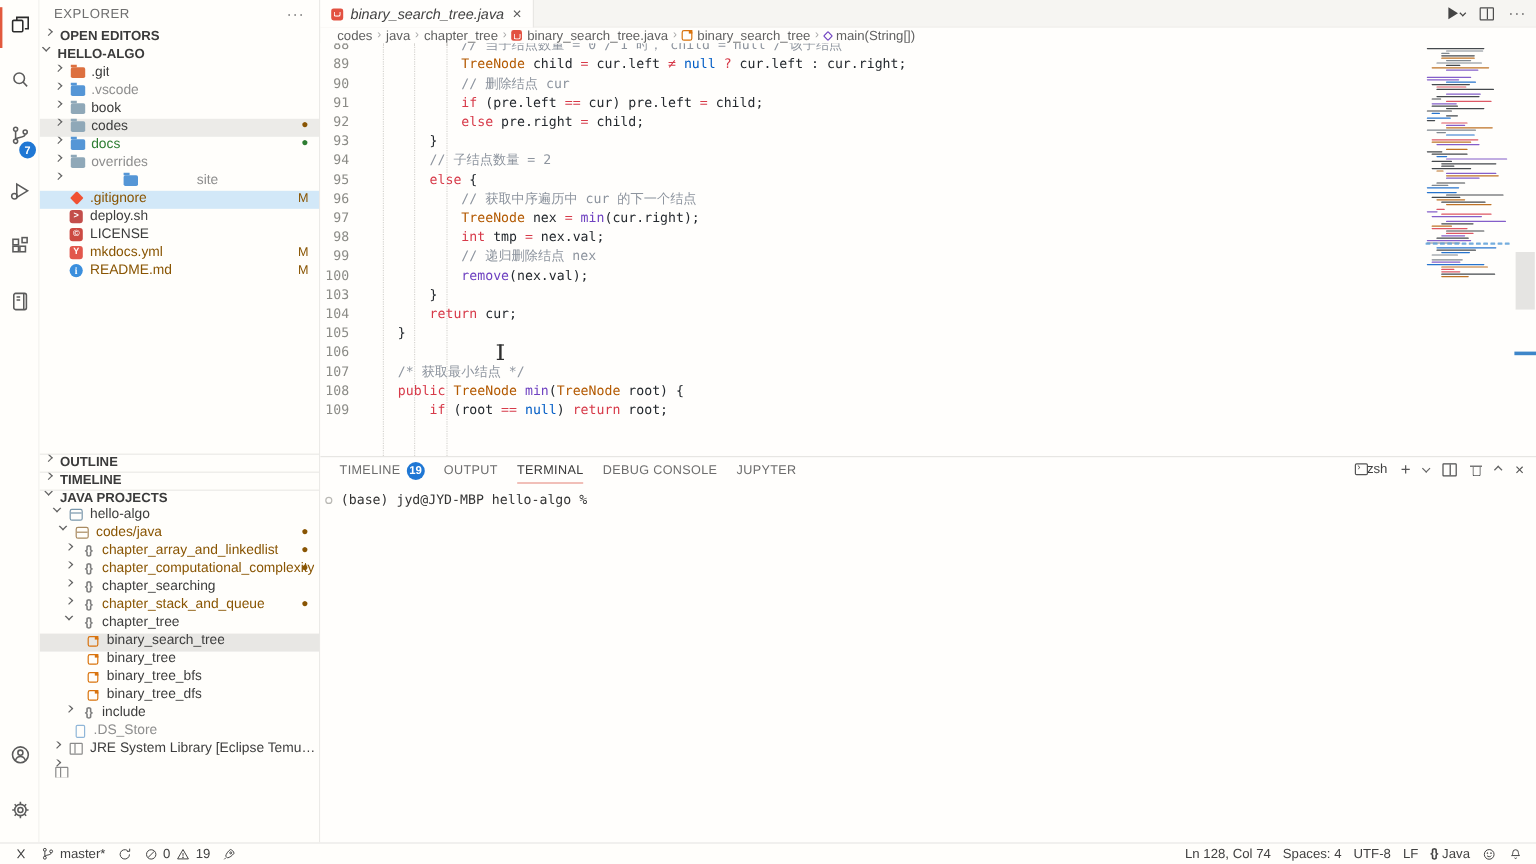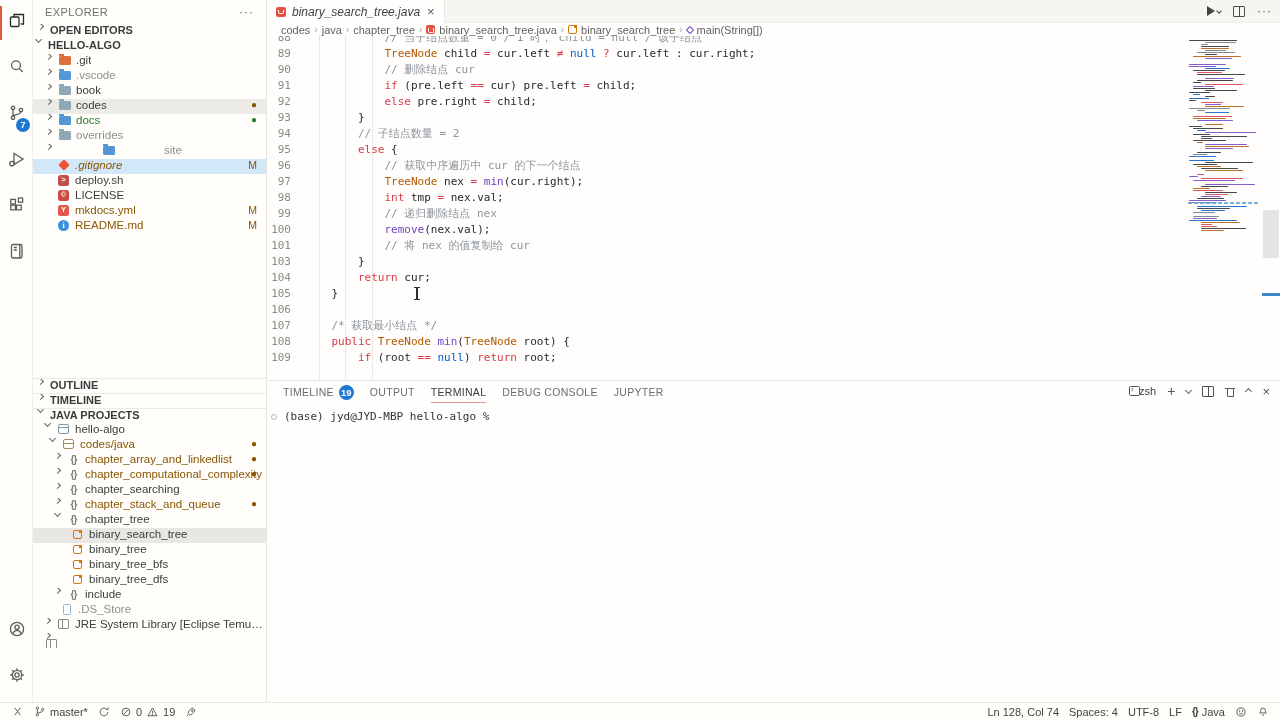--- a/index.html
+++ b/index.html
@@ -277,21 +277,21 @@
           </span>
           <span class="fi">
             <span class="folder" style="background: rgb(85, 150, 214);"></span>
           </span>
           <span class="lbl" style="color: rgb(142, 142, 142);">site</span>
         </div>
         <div class="sb-row item" style="background: rgb(210, 232, 248); padding-left: 24px;">
           <span class="fi">
             <span class="diamond" style="background: rgb(240, 81, 51);"></span>
           </span>
-          <span class="lbl" style="color: rgb(137, 85, 3); font-style: italic;">.gitignore</span>
+          <span class="lbl" style="color: rgb(137, 85, 3);">.gitignore</span>
           <span class="rowbadge m" style="color: rgb(137, 85, 3);">M</span>
         </div>
         <div class="sb-row item" style="padding-left: 24px;">
           <span class="fi">
             <span class="sq" style="background: rgb(195, 78, 75);">&gt;</span>
           </span>
           <span class="lbl">deploy.sh</span>
         </div>
         <div class="sb-row item" style="padding-left: 24px;">
           <span class="fi">
@@ -517,21 +517,20 @@
           <div class="cl"><span class="ln">91</span><span><span class="k">            if</span><span class="p"> (pre.left </span><span class="o">==</span><span class="p"> cur) pre.left </span><span class="o">=</span><span class="p"> child;</span></span></div>
           <div class="cl"><span class="ln">92</span><span><span class="k">            else</span><span class="p"> pre.right </span><span class="o">=</span><span class="p"> child;</span></span></div>
           <div class="cl"><span class="ln">93</span><span><span class="p">        }</span></span></div>
           <div class="cl"><span class="ln">94</span><span><span class="c">        // 子结点数量 = 2</span></span></div>
           <div class="cl"><span class="ln">95</span><span><span class="k">        else</span><span class="p"> {</span></span></div>
           <div class="cl"><span class="ln">96</span><span><span class="c">            // 获取中序遍历中 cur 的下一个结点</span></span></div>
           <div class="cl"><span class="ln">97</span><span><span class="t">            TreeNode</span><span class="p"> nex </span><span class="o">=</span><span class="p"> </span><span class="f">min</span><span class="p">(cur.right);</span></span></div>
           <div class="cl"><span class="ln">98</span><span><span class="k">            int</span><span class="p"> tmp </span><span class="o">=</span><span class="p"> nex.val;</span></span></div>
           <div class="cl"><span class="ln">99</span><span><span class="c">            // 递归删除结点 nex</span></span></div>
           <div class="cl"><span class="ln">100</span><span><span class="f">            remove</span><span class="p">(nex.val);</span></span></div>
-          <div class="cl"><span class="ln">101</span><span><span class="c">            // 将 nex 的值复制给 cur</span></span></div>
           <div class="cl"><span class="ln">103</span><span><span class="p">        }</span></span></div>
           <div class="cl"><span class="ln">104</span><span><span class="k">        return</span><span class="p"> cur;</span></span></div>
           <div class="cl"><span class="ln">105</span><span><span class="p">    }</span></span></div>
           <div class="cl"><span class="ln">106</span><span></span></div>
           <div class="cl"><span class="ln">107</span><span><span class="c">    /* 获取最小结点 */</span></span></div>
           <div class="cl"><span class="ln">108</span><span><span class="k">    public</span><span class="p"> </span><span class="t">TreeNode</span><span class="p"> </span><span class="f">min</span><span class="p">(</span><span class="t">TreeNode</span><span class="p"> root) {</span></span></div>
           <div class="cl"><span class="ln">109</span><span><span class="k">        if</span><span class="p"> (root </span><span class="o">==</span><span class="p"> </span><span class="n">null</span><span class="p">) </span><span class="k">return</span><span class="p"> root;</span></span></div>
         </div>
       <div id="minimap" style="right:18px;">
           <div class="mmbar" style="top: 4px; left: 3px; width: 48.1287px; background: rgb(36, 41, 46);"></div>

